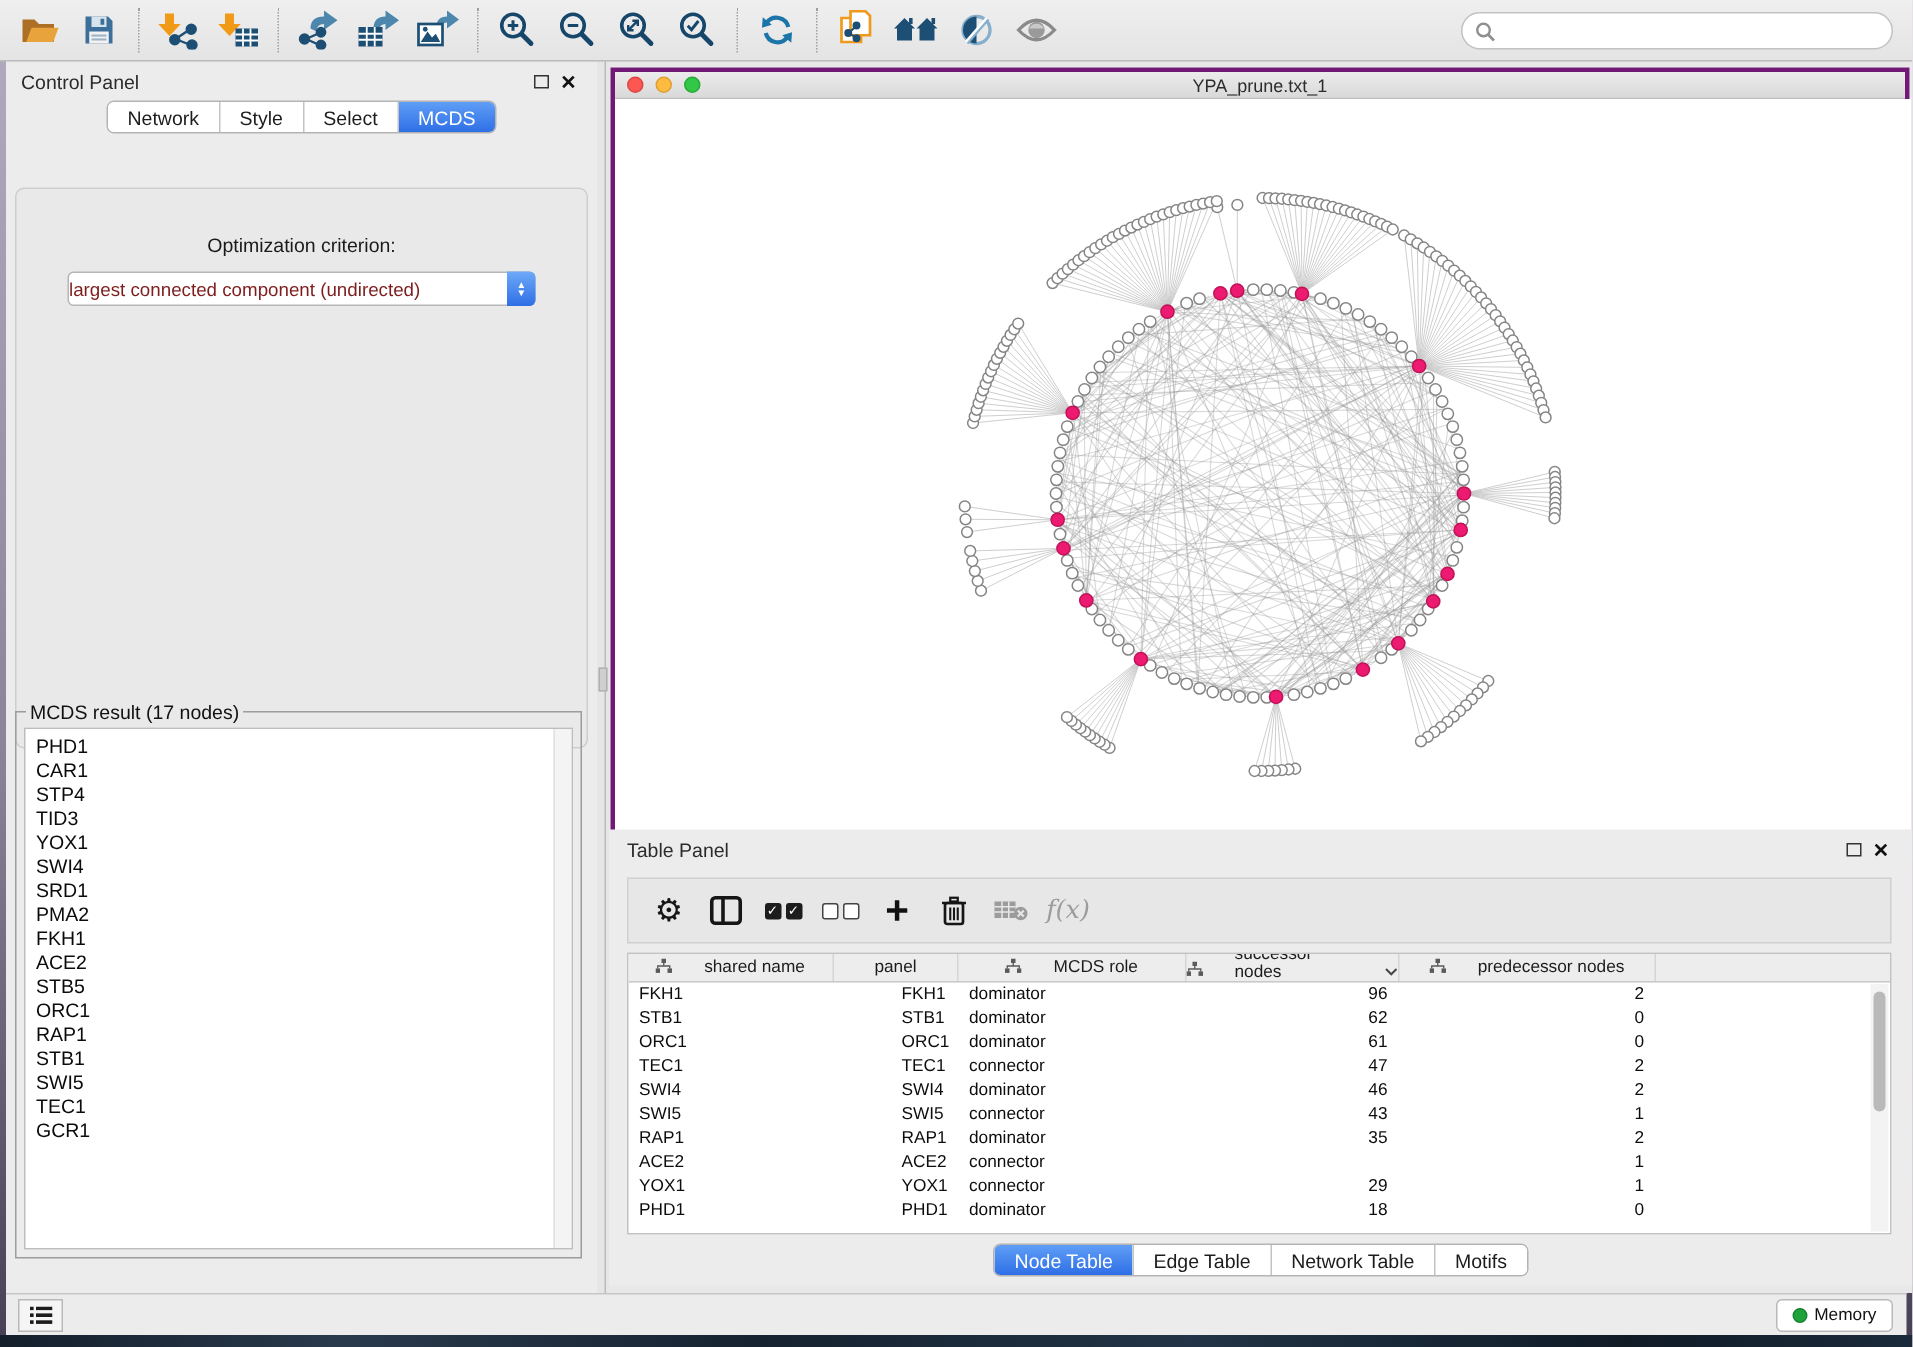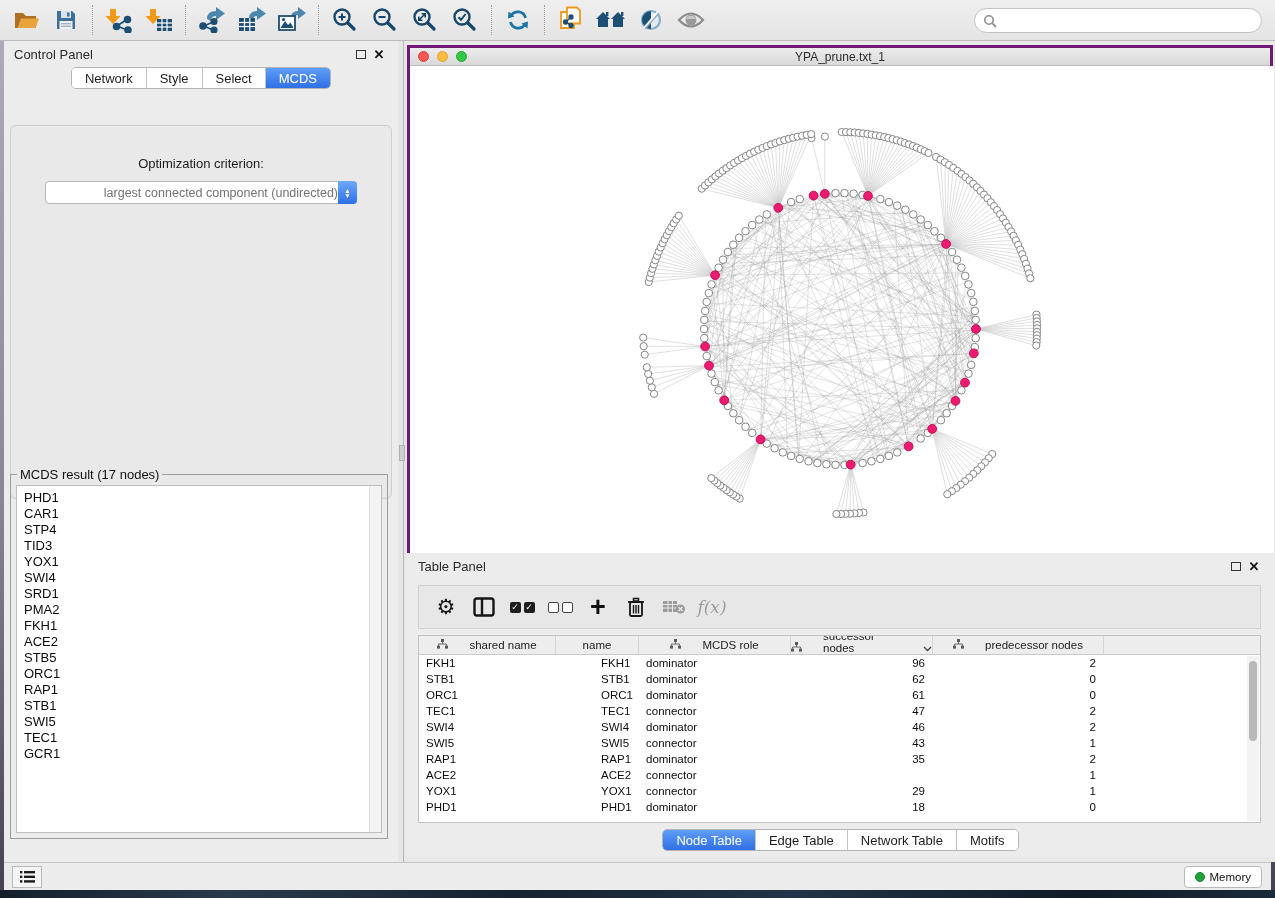--- a/index.html
+++ b/index.html
@@ -31,21 +31,21 @@
   .seg { display:flex; border:1px solid #b4b4b4; border-radius:5px; overflow:hidden; background:#fff; height:22px; }
   .seg button { border:none; background:#fff; font-size:13px; color:#1c1c1c; padding:0 13px; border-left:1px solid #c3c3c3; font-family:inherit; }
   .seg button:first-child { border-left:none; }
   .seg button.sel { background:linear-gradient(#5f9ef6,#2f6fe6); color:#fff; }
 
   .cp-inner { position:absolute; left:6px; top:84px; width:382px; height:374px; background:#e9e9e9;
               border:1px solid #cdcdcd; border-radius:6px; padding-top:30px; text-align:center; }
   .opt-label { font-size:13px; color:#1b1b1b; }
   .dropdown { margin:10px auto 0; width:312px; height:23px; background:#fff; border:1px solid #b6b6b6;
               border-radius:4px; display:flex; align-items:center; }
-  .dropdown .dd-text { flex:1; font-size:12.5px; color:#737373; text-align:right; }
+  .dropdown .dd-text { flex:1; font-size:12.5px; color:#7f1d1d; text-align:left; }
   .dd-stepper { width:19px; height:23px; margin-right:-1px; border-radius:0 4px 4px 0;
                 background:linear-gradient(#6ea9f8,#2e6fe6); display:flex; flex-direction:column;
                 align-items:center; justify-content:center; color:#fff; }
   .dd-stepper span { font-size:6.5px; line-height:5px; }
   .btn-row { margin-top:13px; display:flex; justify-content:center; gap:13px; }
   .mac-btn { height:23px; padding:0 14px; background:#fff; border:1px solid #b5b5b5; border-radius:5px;
              font-size:13px; color:#111; font-family:inherit; }
   .mac-btn.default-focus { box-shadow:0 0 0 3px rgba(97,150,238,.55); border-color:#6f9fe8; }
 
   .mcds-fieldset { position:absolute; left:6px; top:426px; width:378px; height:372px;
@@ -1115,21 +1115,21 @@
                   <g fill="#5a5a5a">
                     <rect x="4" y="0" width="3" height="3"></rect>
                     <rect x="0" y="6.6" width="3" height="3"></rect>
                     <rect x="8" y="6.6" width="3" height="3"></rect>
                   </g>
                   <path d="M5.5 3 V5 M1.5 6.6 V5 H9.5 V6.6" fill="none" stroke="#5a5a5a" stroke-width="0.9"></path>
                 </svg></span>
               <span>shared name</span>
             </div>
             <div class="t-hcell" style="width: 83px;">
-              <span>name</span>
+              <span>panel</span>
             </div>
             <div class="t-hcell" style="width: 152px;">
               <span><svg width="11" height="10" viewBox="0 0 11 10">
                   <g fill="#5a5a5a">
                     <rect x="4" y="0" width="3" height="3"></rect>
                     <rect x="0" y="6.6" width="3" height="3"></rect>
                     <rect x="8" y="6.6" width="3" height="3"></rect>
                   </g>
                   <path d="M5.5 3 V5 M1.5 6.6 V5 H9.5 V6.6" fill="none" stroke="#5a5a5a" stroke-width="0.9"></path>
                 </svg></span>

